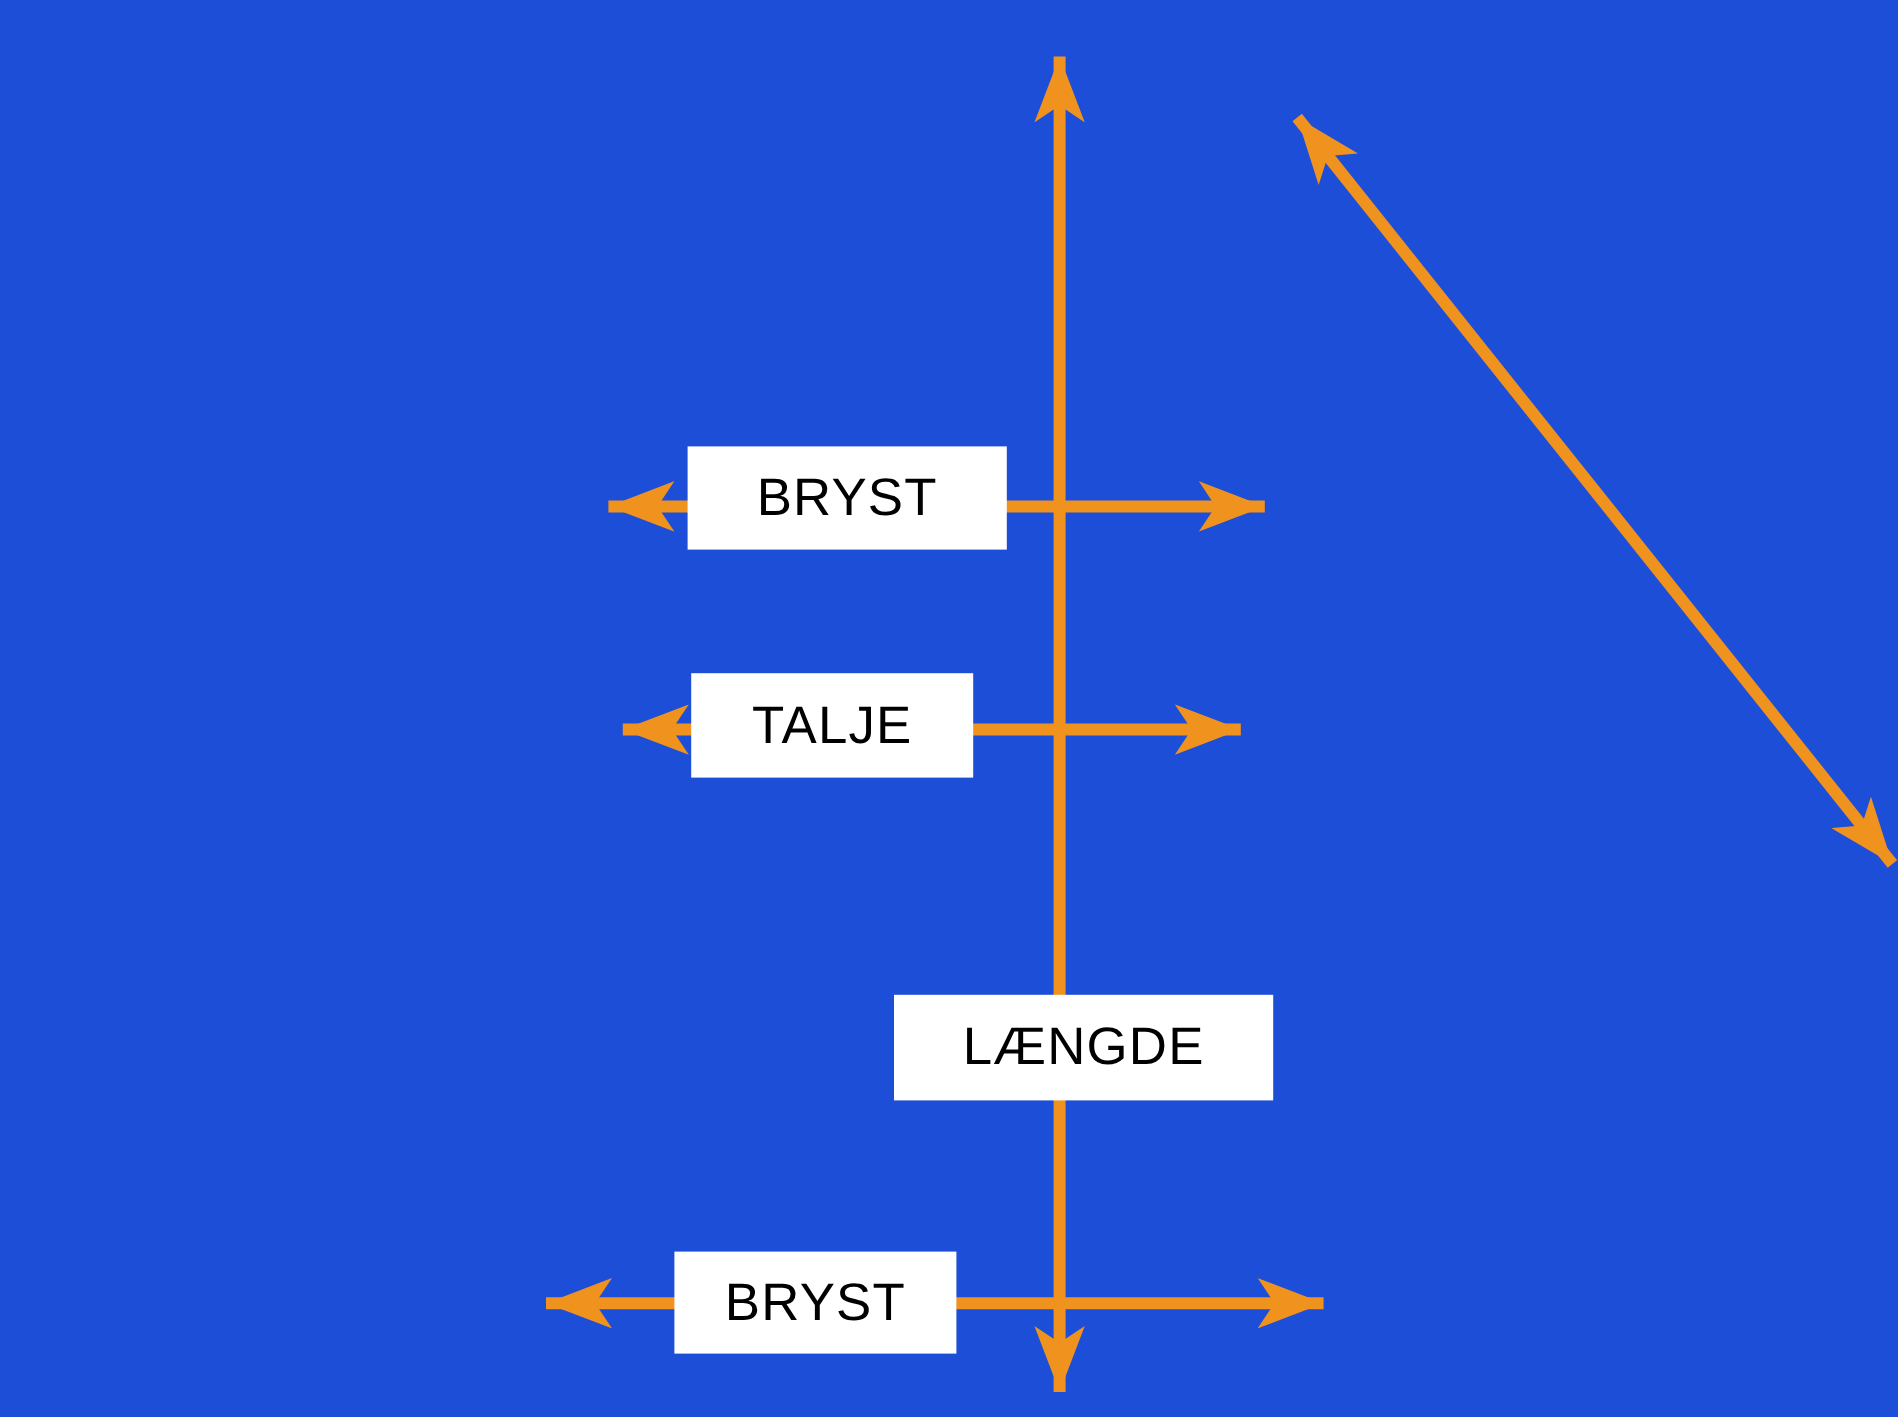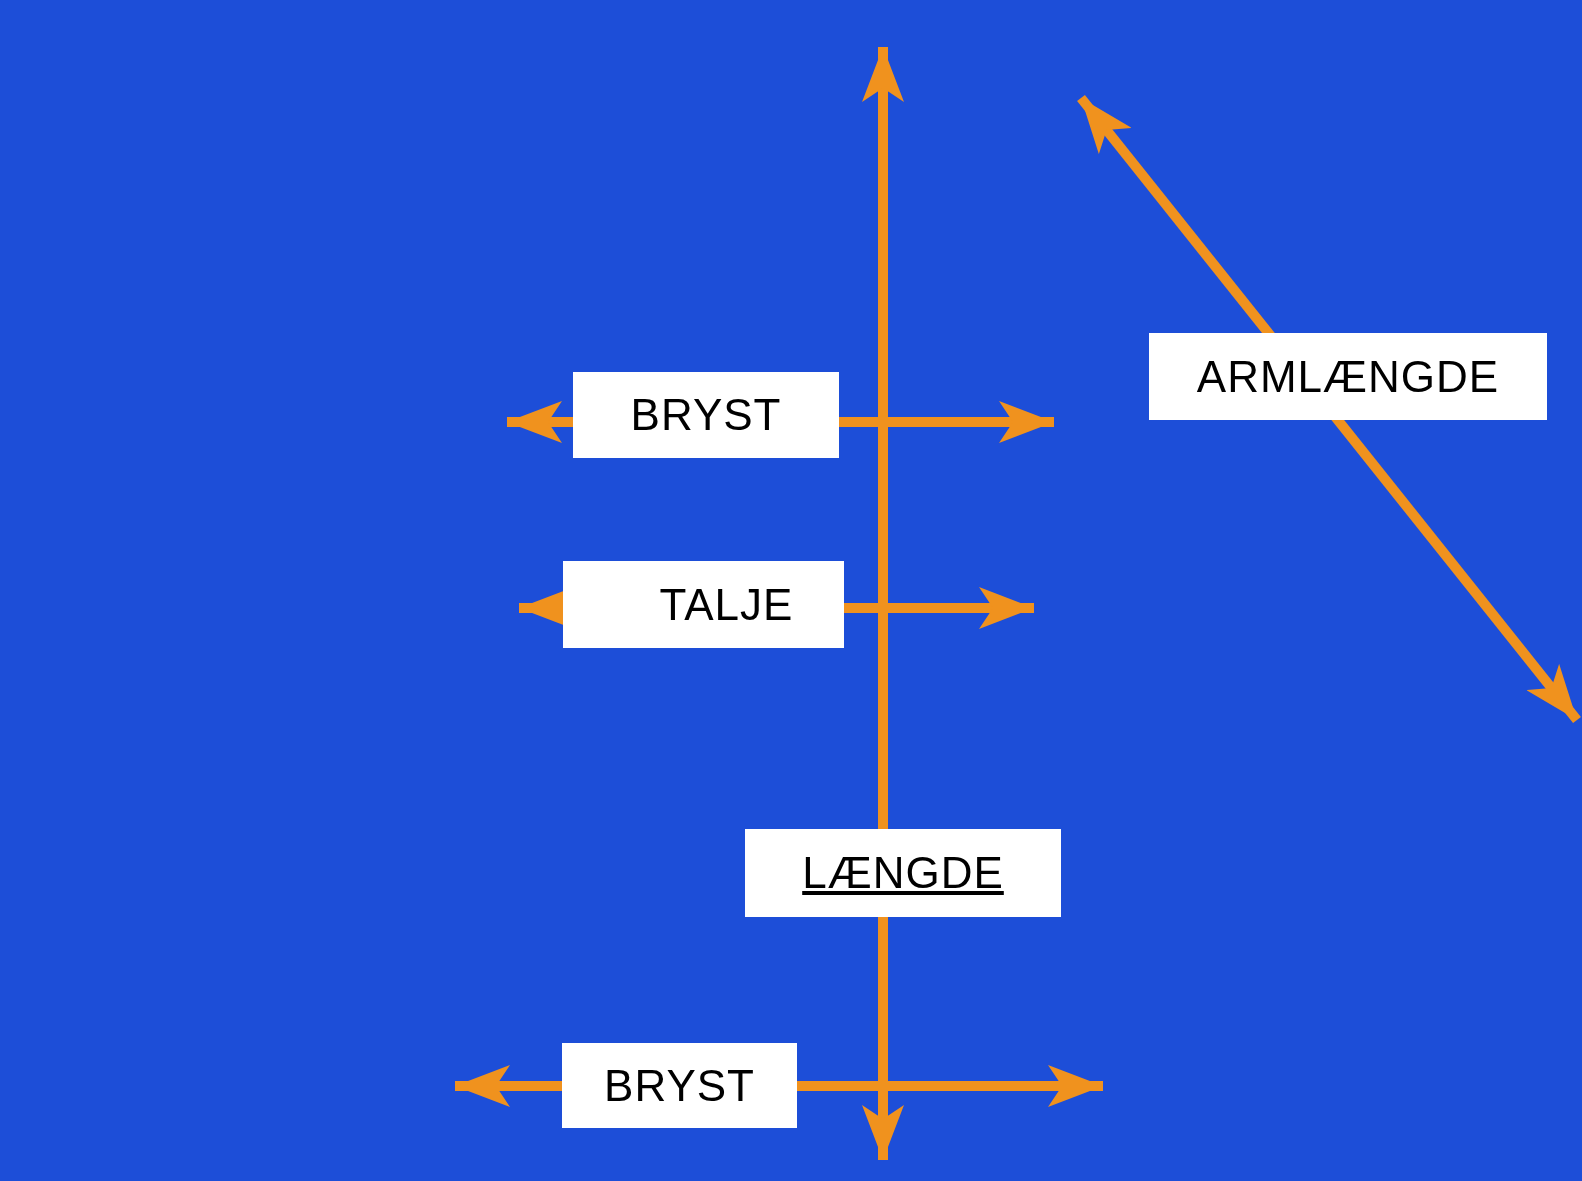--- a/index.html
+++ b/index.html
@@ -29,22 +29,22 @@
     display: flex;
     align-items: center;
     justify-content: center;
     font-size: 44px;
     font-weight: 400;
     letter-spacing: 1px;
     white-space: nowrap;
     user-select: none;
   }
   .label-bryst      { left: 573px;  top: 372px;  width: 266px; height: 86px; }
-  .label-talje      { left: 563px;  top: 561px;  width: 235px; height: 87px; padding-left: 46px; }
-  .label-laengde    { left: 745px;  top: 829px;  width: 316px; height: 88px; text-decoration: underline; }
+  .label-talje      { left: 576px;  top: 561px;  width: 235px; height: 87px; }
+  .label-laengde    { left: 745px;  top: 829px;  width: 316px; height: 88px; }
   .label-bund       { left: 562px;  top: 1043px; width: 235px; height: 85px; }
   .label-armlaengde { left: 1149px; top: 333px;  width: 398px; height: 87px; }
 </style>
 </head>
 <body>
 
 <div class="canvas">
 
   <svg class="arrow-layer" viewBox="0 0 1582 1181" xmlns="http://www.w3.org/2000/svg">
     <defs>
@@ -68,15 +68,14 @@
   </svg>
 
   <div class="label label-bryst">BRYST</div>
 
   <div class="label label-talje">TALJE</div>
 
   <div class="label label-laengde">LÆNGDE</div>
 
   <div class="label label-bund">BRYST</div>
 
-  <div class="label label-armlaengde">ARMLÆNGDE</div>
 
 </div>
 
 </body></html>

